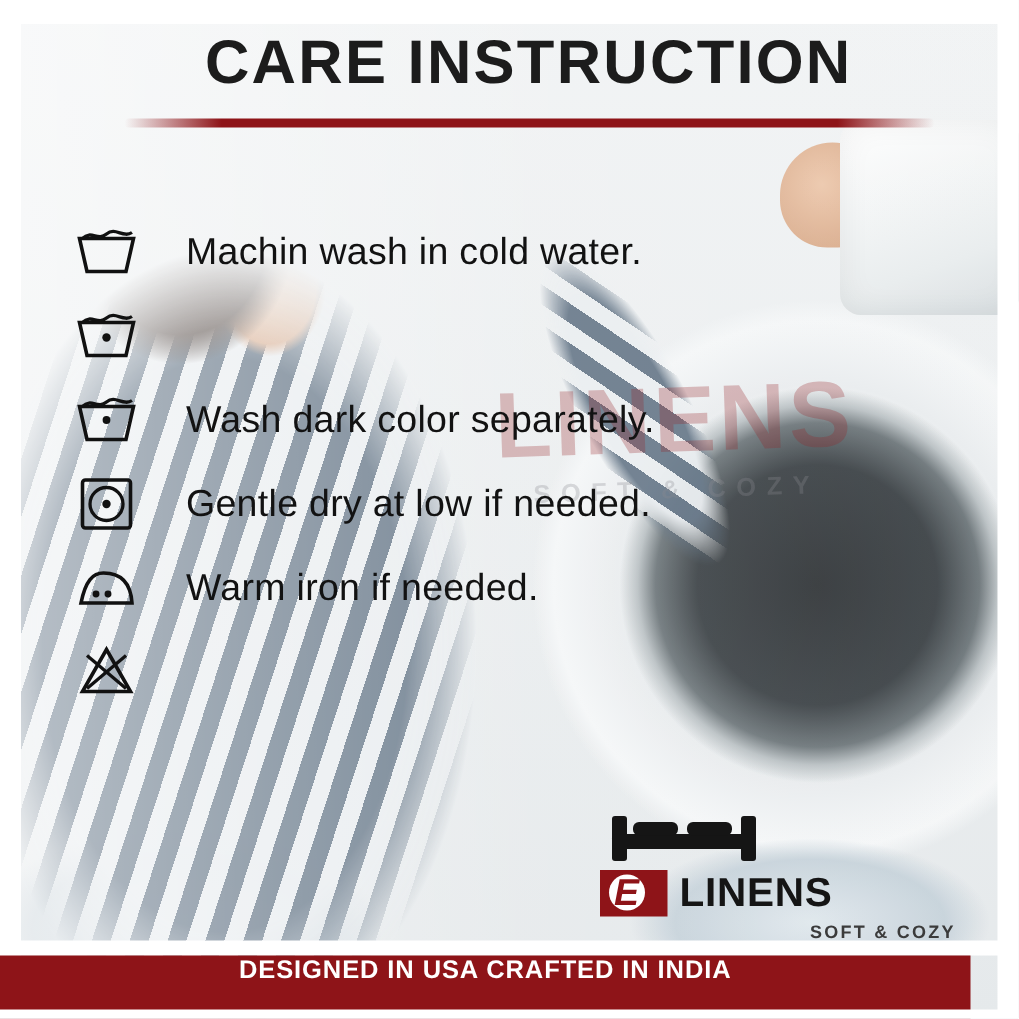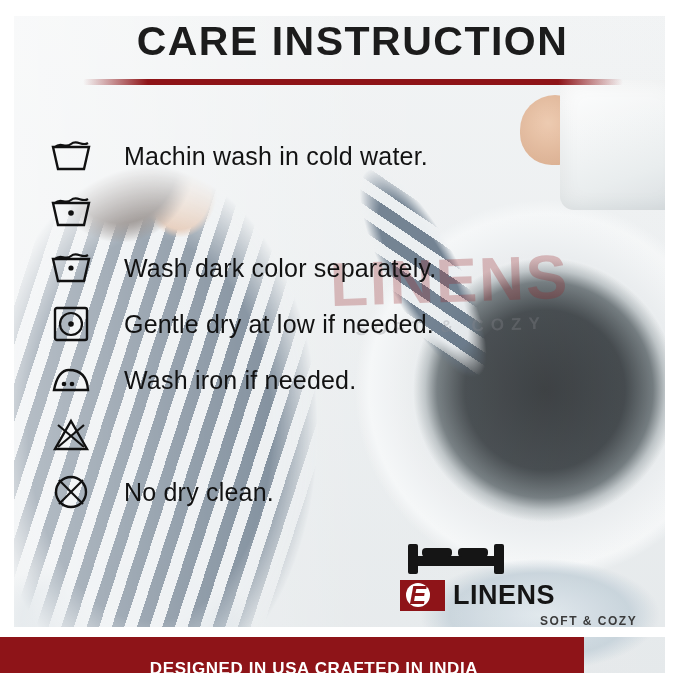--- a/index.html
+++ b/index.html
@@ -133,21 +133,21 @@
     width: 540px;
     height: 6px;
     background: linear-gradient(90deg, rgba(140,20,24,0) 0%, #8e1418 12%, #8e1418 88%, rgba(140,20,24,0) 100%);
     border-radius: 3px;
   }
 
   
   .list {
     position: absolute;
     left: 40px;
-    top: 128px;
+    top: 140px;
     width: 560px;
   }
   .row {
     display: flex;
     align-items: center;
     height: 56px;
     margin-bottom: 0px;
   }
   .icon-cell {
     width: 62px;
@@ -219,27 +219,26 @@
     font-size: 12px;
     font-weight: 700;
     letter-spacing: 1.5px;
     color: #3b3b3b;
   }
 
   
   .footer {
     position: absolute;
     left: 0; bottom: 0;
-    width: 540px;
+    width: 647px;
     height: 42px;
     background: #8e1418;
     display: flex;
-    align-items: flex-end;
+    align-items: flex-start;
     justify-content: center;
-    padding-left: 44px;
   }
   .footer-text {
     color: #ffffff;
     font-size: 17px;
     font-weight: 700;
     letter-spacing: .6px;
   }
   .footer-bottom-white {
     position: absolute;
     left: 0; bottom: 0; width: 679px; height: 6px; background: #fff;
@@ -320,43 +319,33 @@
     </div>
 
     <div class="row">
       <div class="icon-cell">
         <svg width="44" height="34" viewBox="0 0 44 34" aria-hidden="true">
           <path d="M5 27 L39 27 C38 12, 30 7, 20 7 C13 7, 8 12, 5 27 Z" fill="none" stroke="#111" stroke-width="2.4"></path>
           <circle cx="15" cy="21" r="2.3" fill="#111"></circle>
           <circle cx="23" cy="21" r="2.3" fill="#111"></circle>
         </svg>
       </div>
-      <div class="row-text">Wash iron if needed.</div>
+      <div class="row-text">Warm iron if needed.</div>
     </div>
 
     <div class="row">
       <div class="icon-cell">
         <svg width="40" height="38" viewBox="0 0 40 38" aria-hidden="true">
           <path d="M20 4 L36 32 L4 32 Z" fill="none" stroke="#111" stroke-width="2.4"></path>
           <line x1="7" y1="8" x2="33" y2="30" stroke="#111" stroke-width="2.2"></line>
           <line x1="33" y1="8" x2="7" y2="30" stroke="#111" stroke-width="2.2"></line>
         </svg>
       </div>
     </div>
 
-    <div class="row">
-      <div class="icon-cell">
-        <svg width="40" height="40" viewBox="0 0 40 40" aria-hidden="true">
-          <circle cx="20" cy="20" r="15" fill="none" stroke="#111" stroke-width="2.4"></circle>
-          <line x1="8" y1="8" x2="32" y2="32" stroke="#111" stroke-width="2.2"></line>
-          <line x1="32" y1="8" x2="8" y2="32" stroke="#111" stroke-width="2.2"></line>
-        </svg>
-      </div>
-      <div class="row-text">No dry clean.</div>
-    </div>
 
   </div>
 
   <div class="logo-wrap">
     <svg class="bed-icon" viewBox="0 0 100 38" aria-hidden="true">
       <rect x="2" y="6" width="10" height="30" rx="2" fill="#151515"></rect>
       <rect x="88" y="6" width="10" height="30" rx="2" fill="#151515"></rect>
       <rect x="2" y="18" width="96" height="10" rx="3" fill="#151515"></rect>
       <rect x="16" y="10" width="30" height="9" rx="4" fill="#151515"></rect>
       <rect x="52" y="10" width="30" height="9" rx="4" fill="#151515"></rect>

